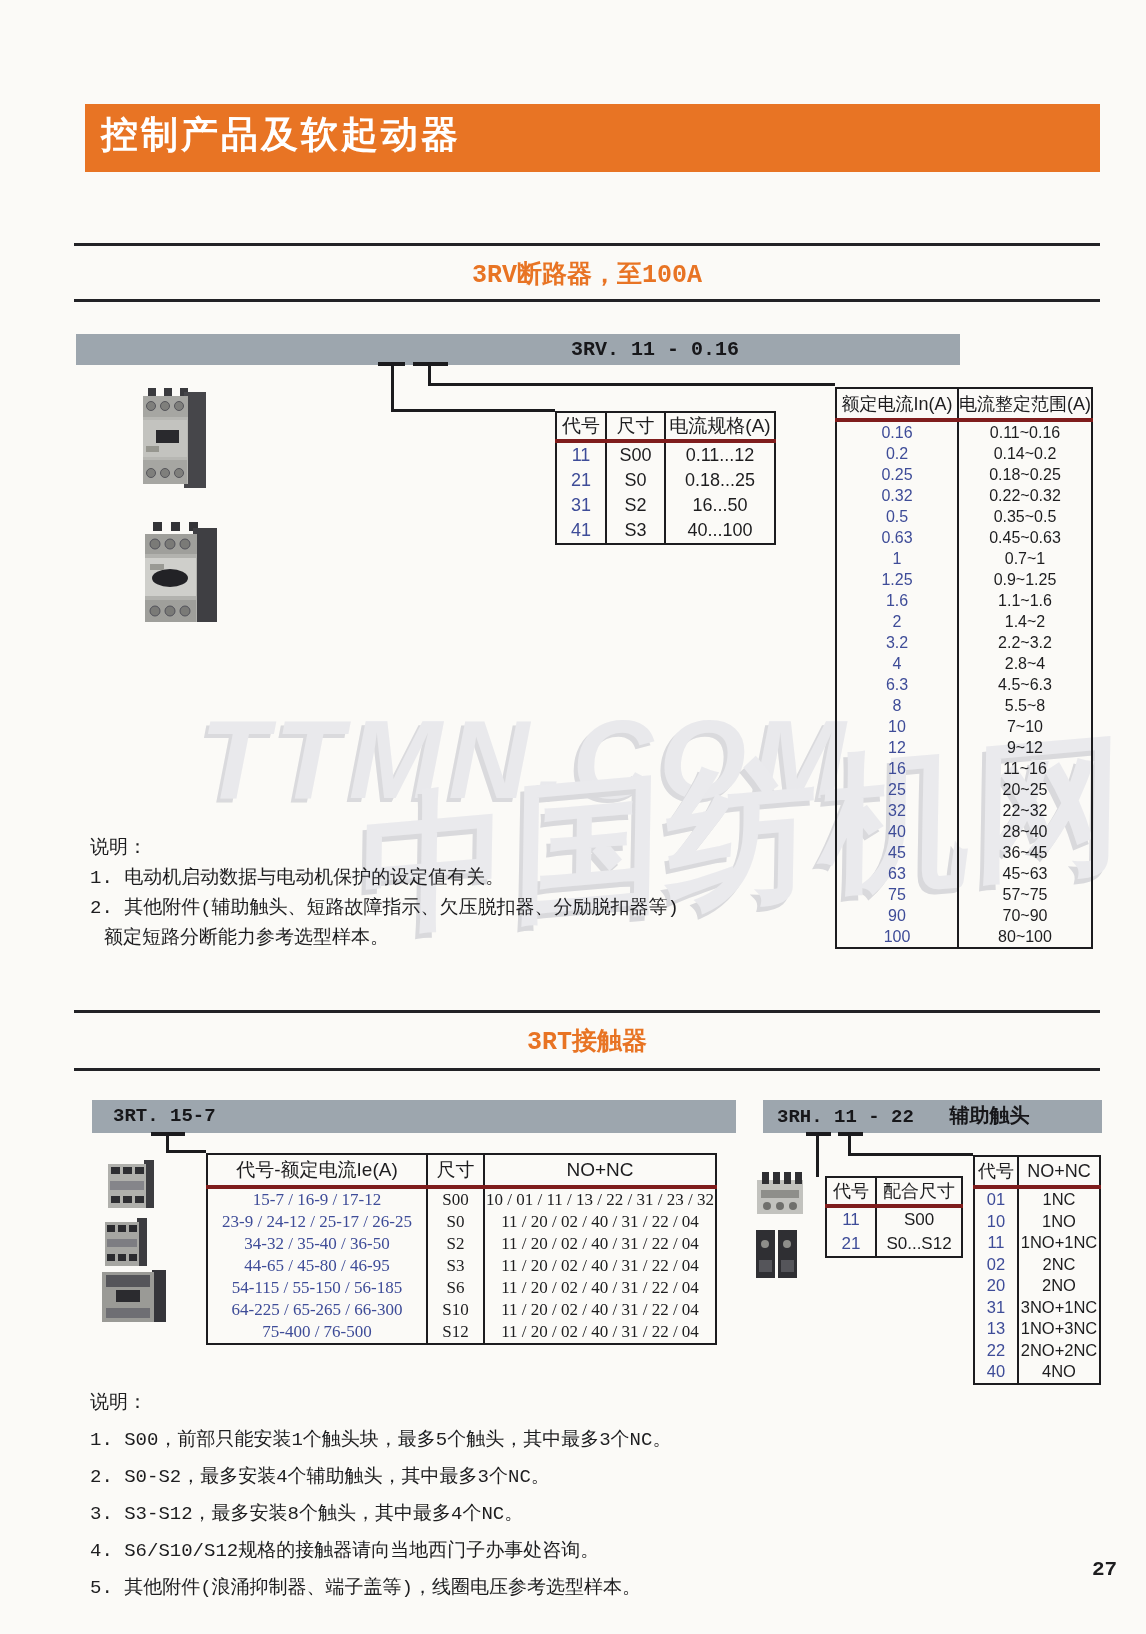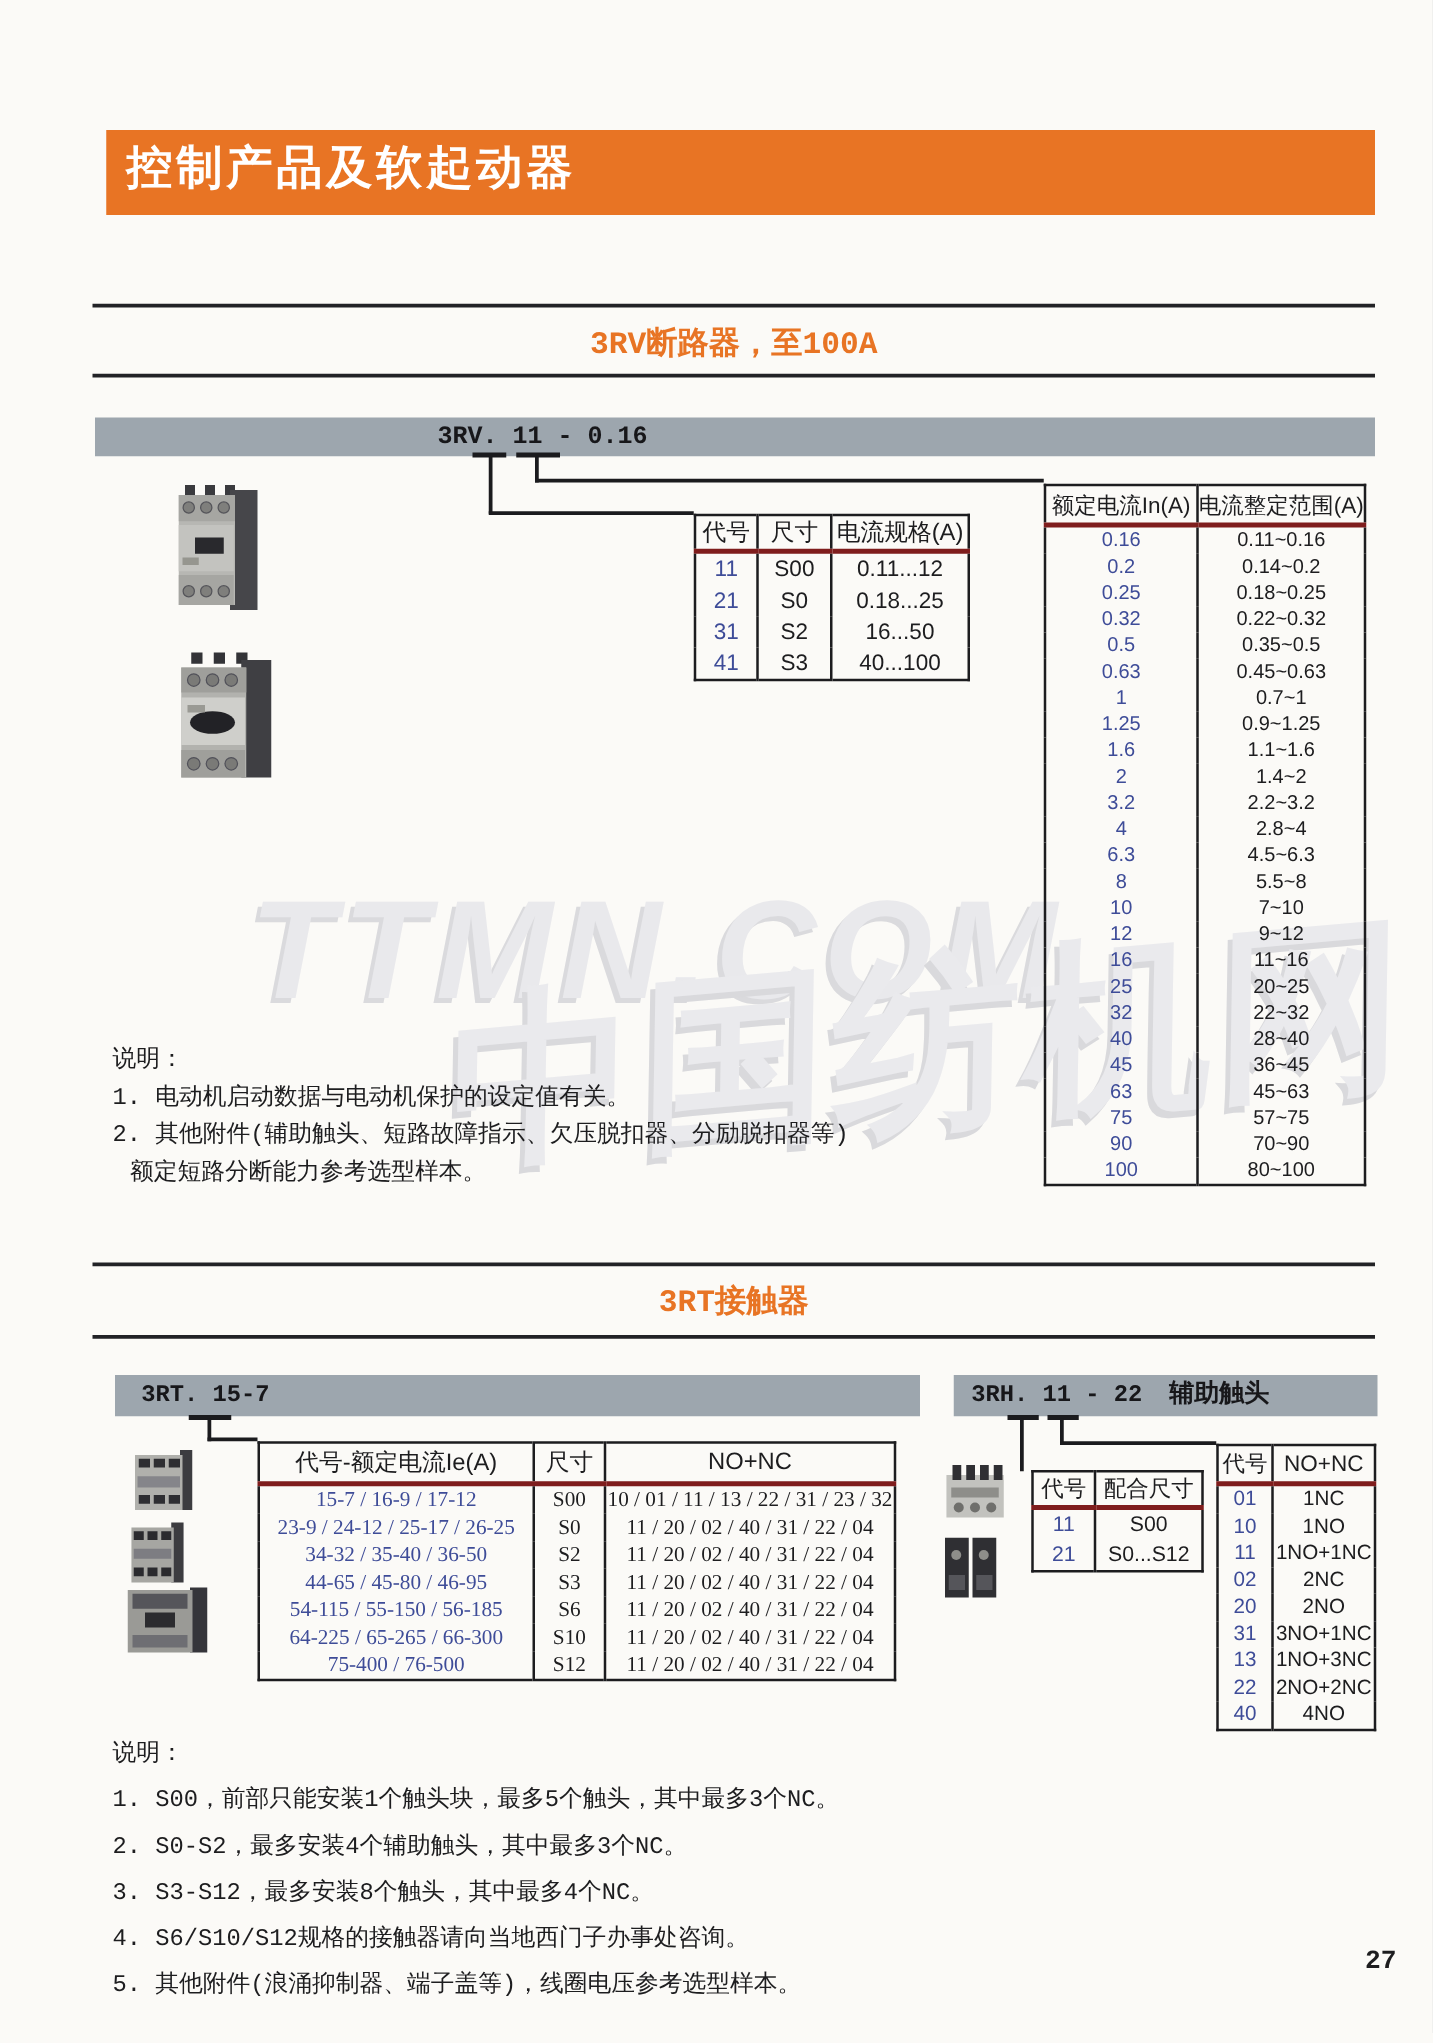--- a/index.html
+++ b/index.html
@@ -25,27 +25,27 @@
 
   
   .rule{position:absolute;z-index:2;height:3px;background:#222226;left:74px;width:1026px;}
   #rule-rv-top{top:243px;} #rule-rv-bot{top:299px;}
   #rule-rt-top{top:1010px;} #rule-rt-bot{top:1068px;}
   .sec-title{left:74px;width:1026px;text-align:center;color:#e87424;font-weight:bold;font-size:25px;}
   #title-rv{top:257px;} #title-rt{top:1024px;}
 
   
   .gbar{background:#9da6ae;color:#17171a;font-weight:bold;}
-  #bar-rv{left:76px;top:334px;width:1024px;height:31px;}
+  #bar-rv{left:76px;top:334px;width:884px;height:31px;text-align:center;}
   #bar-rv .t{margin-left:274px;line-height:31px;font-size:20px;}
   #bar-rt{left:92px;top:1100px;width:644px;height:33px;}
   #bar-rt .t{margin-left:21px;line-height:33px;font-size:19px;}
   #bar-rh{left:763px;top:1100px;width:339px;height:33px;line-height:33px;}
   #bar-rh .t{margin-left:14px;font-size:19px;}
-  #bar-rh .s{margin-left:12px;font-size:20px;}
+  #bar-rh .s{margin-left:26px;font-size:20px;}
 
   
   .cline{position:absolute;z-index:2;background:#1b1b1e;}
   #u-rv-11 {left:378px;top:362px;width:27px;height:4px;}
   #u-rv-016{left:413px;top:362px;width:35px;height:4px;}
   #c1v{left:391px;top:365px;width:3px;height:46px;}
   #c1h{left:391px;top:409px;width:164px;height:3px;}
   #c2v{left:428px;top:365px;width:3px;height:21px;}
   #c2h{left:428px;top:383px;width:407px;height:3px;}
   #u-rt-157{left:151px;top:1132px;width:34px;height:4px;}

